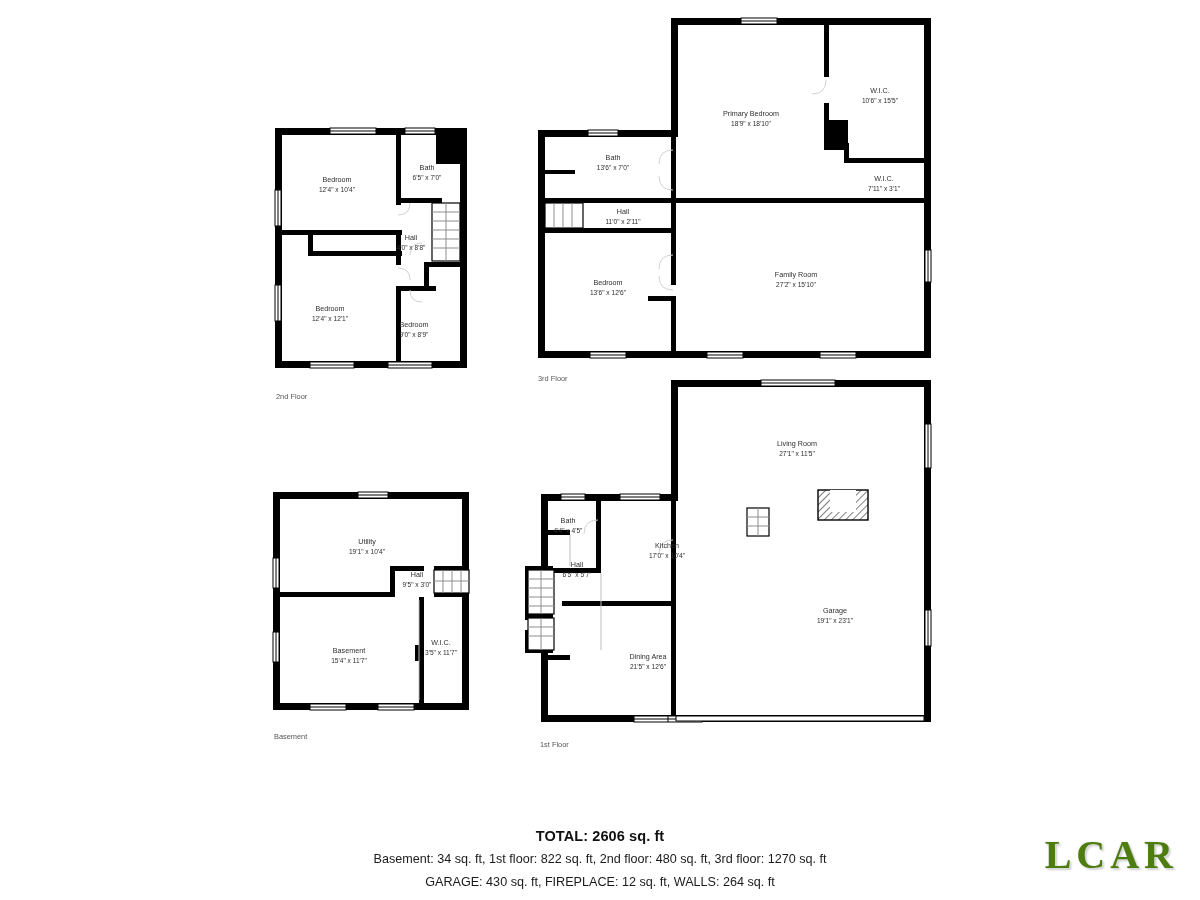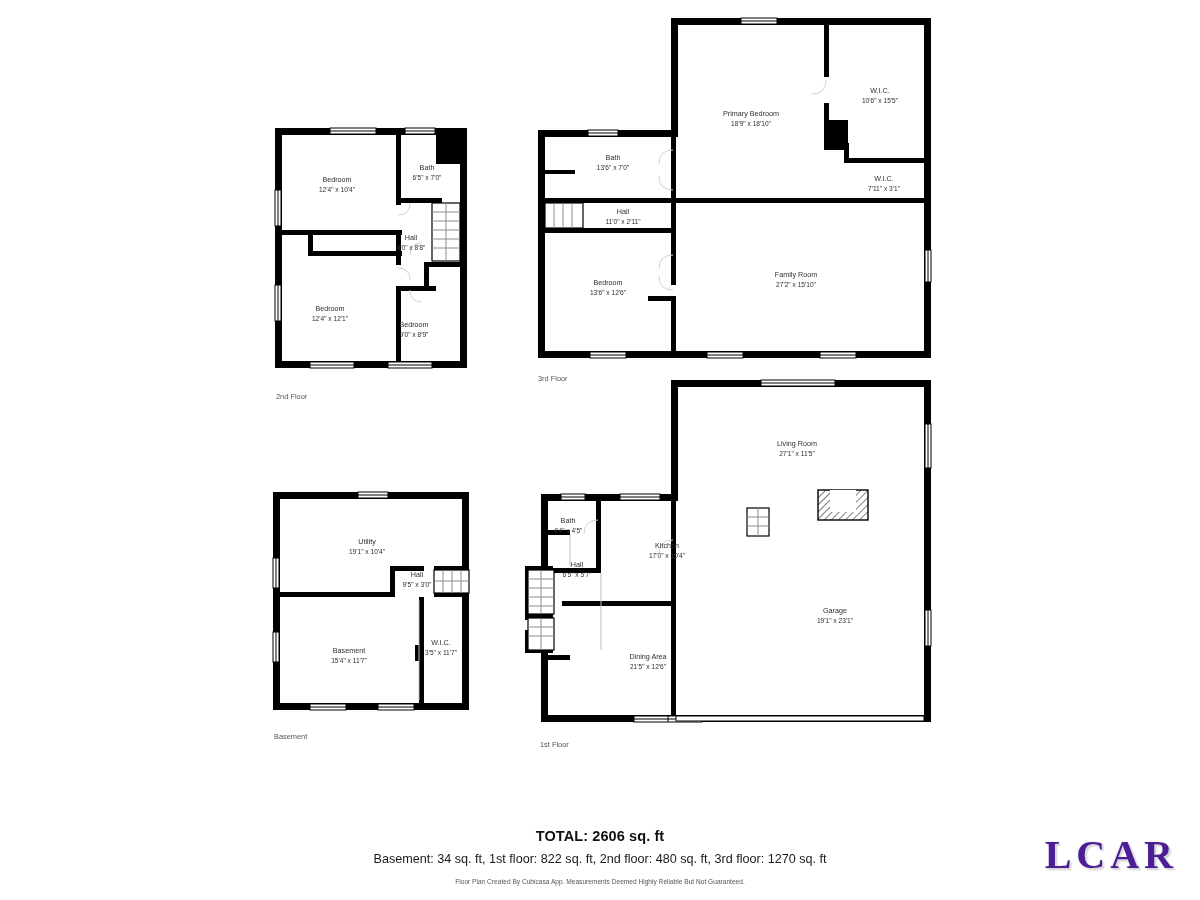--- a/index.html
+++ b/index.html
@@ -82,21 +82,21 @@
     margin-top: 11px;
   }
   .watermark {
     position: absolute;
     right: 22px;
     bottom: 22px;
     font-family: "Liberation Serif", serif;
     font-size: 40px;
     font-weight: bold;
     letter-spacing: 5px;
-    color: #4c1d95;
+    color: #4d7c0f;
     text-shadow:
        1px 1px 0 #d8d8d8,
        2px 2px 2px #cfcfcf,
       -1px -1px 0 #f4f4f4;
     user-select: none;
   }
 </style>
 </head>
 <body>
 
@@ -406,16 +406,17 @@
       <text class="room-dim" x="648" y="669">21'5" x 12'6"</text>
     </g>
 
     <text class="floor-label" x="540" y="747">1st Floor</text>
   </g>
 </svg>
 
 <div class="summary">
   <p class="total">TOTAL: 2606 sq. ft</p>
   <p class="line">Basement: 34 sq. ft, 1st floor: 822 sq. ft, 2nd floor: 480 sq. ft, 3rd floor: 1270 sq. ft</p>
+  <p class="line">GARAGE: 430 sq. ft, FIREPLACE: 12 sq. ft, WALLS: 264 sq. ft</p>
   <p class="credit">Floor Plan Created By Cubicasa App. Measurements Deemed Highly Reliable But Not Guaranteed.</p>
 </div>
 
 <div class="watermark">LCAR</div>
 
 </body></html>

